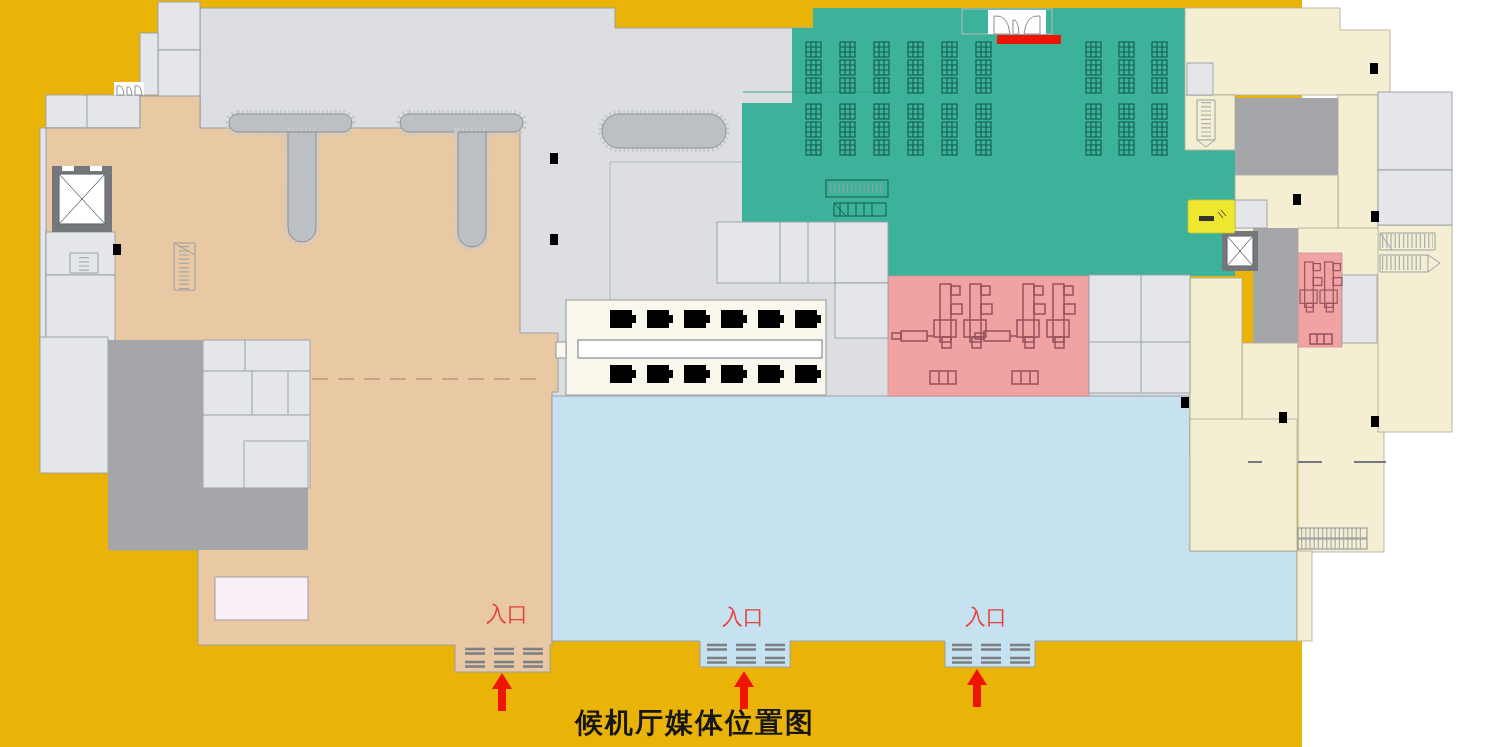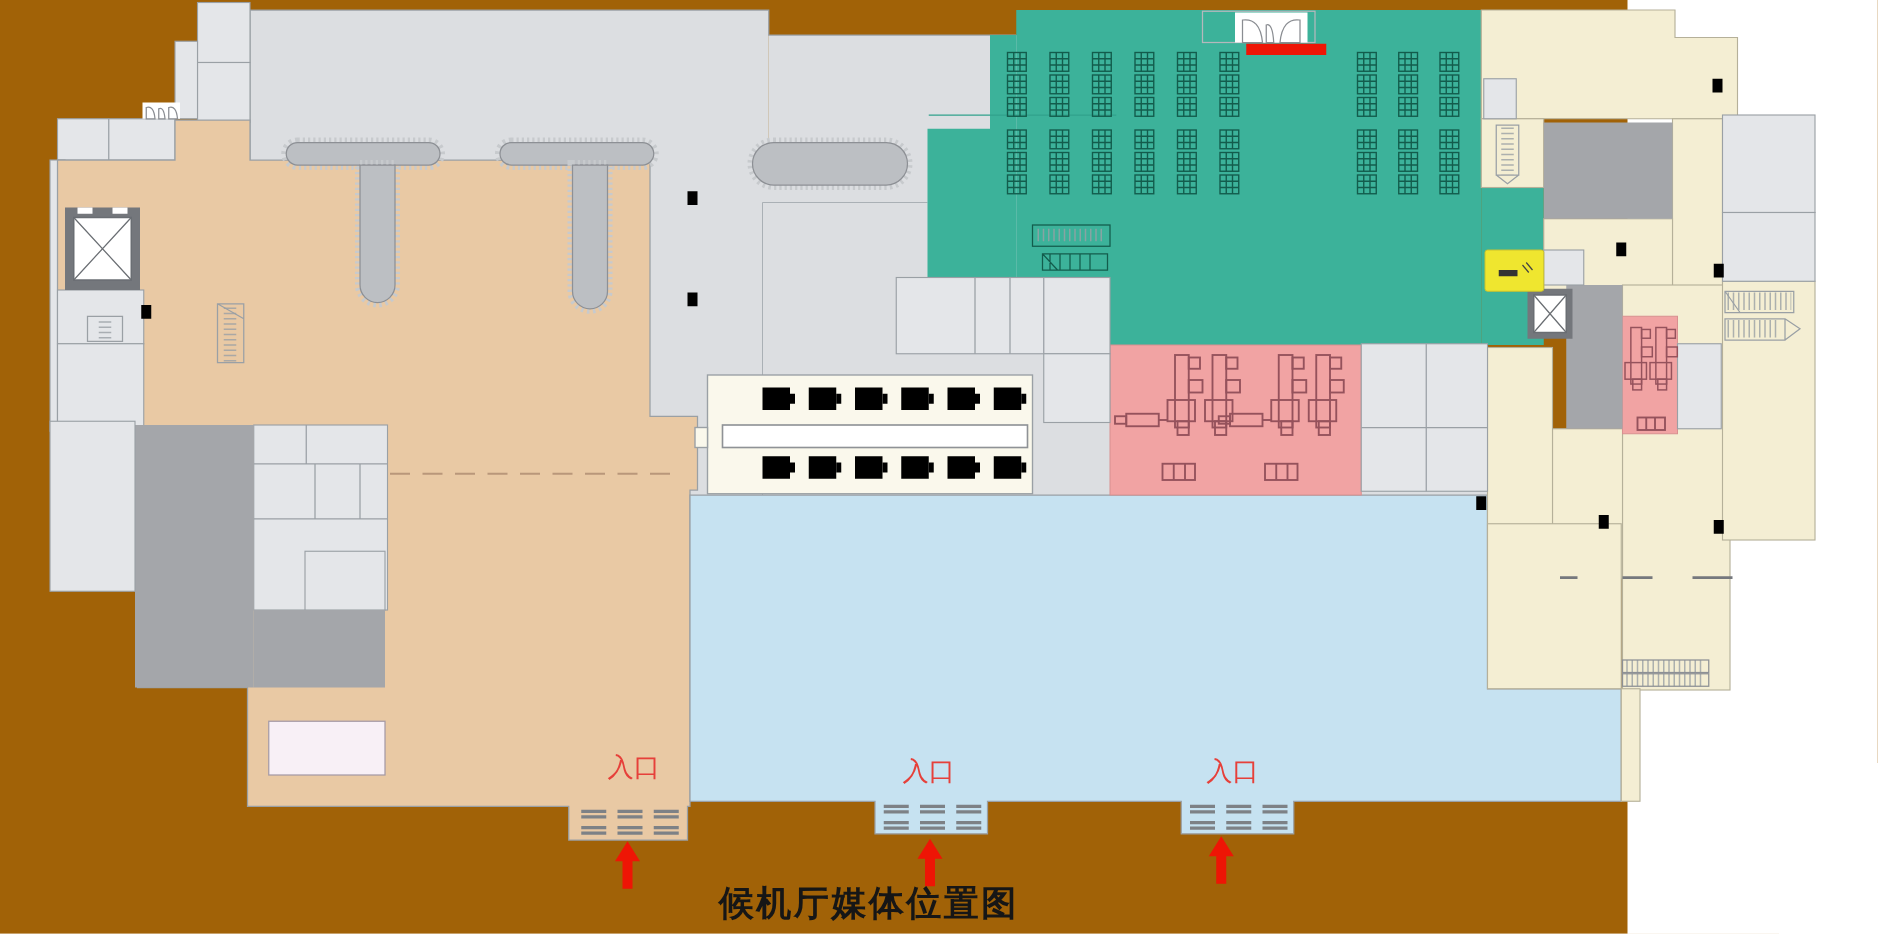--- a/index.html
+++ b/index.html
@@ -1,16 +1,16 @@
 <!DOCTYPE html>
 <html style="--concourse: #dcdee1; --room: #e4e6e9; --midgray: #a4a6aa; --framegray: #74777c; --line: #9aa0a5; --tan: #e9c9a4; --green: #3cb29a; --seat: #135c4c; --blue: #c6e2f1; --cream: #f4eed3; --creamline: #b5b099; --island: #faf8ec; --pink: #f1a3a3; --scan: #95525c; --yellow: #efe62f; --red: #ee1505; --redtext: #e6403a; --ink: #161616; --carousel: #bcbfc3; --tread: #c7cacd;"><head>
 <meta charset="utf-8">
 <style>
   html,body{margin:0;padding:0;background:#fff;}
-  .stage{position:relative;width:1302px;height:747px;background:#a16207;font-family:Liberation Serif, serif;}
+  .stage{position:relative;width:1302px;height:747px;background:#eab308;font-family:Liberation Serif, serif;}
   svg{display:block}
   
   .cnc{fill:var(--concourse);}
   .rm{fill:var(--room);stroke:var(--line);stroke-width:.9;}
   .mg{fill:var(--midgray);}
   .tan{fill:var(--tan);stroke:var(--line);stroke-width:1;}
   .grn{fill:var(--green);}
   .blu{fill:var(--blue);stroke:var(--line);stroke-width:1;}
   .crm{fill:var(--cream);stroke:var(--creamline);stroke-width:.9;}
   .pnk{fill:var(--pink);stroke:#d89090;stroke-width:.8;}

